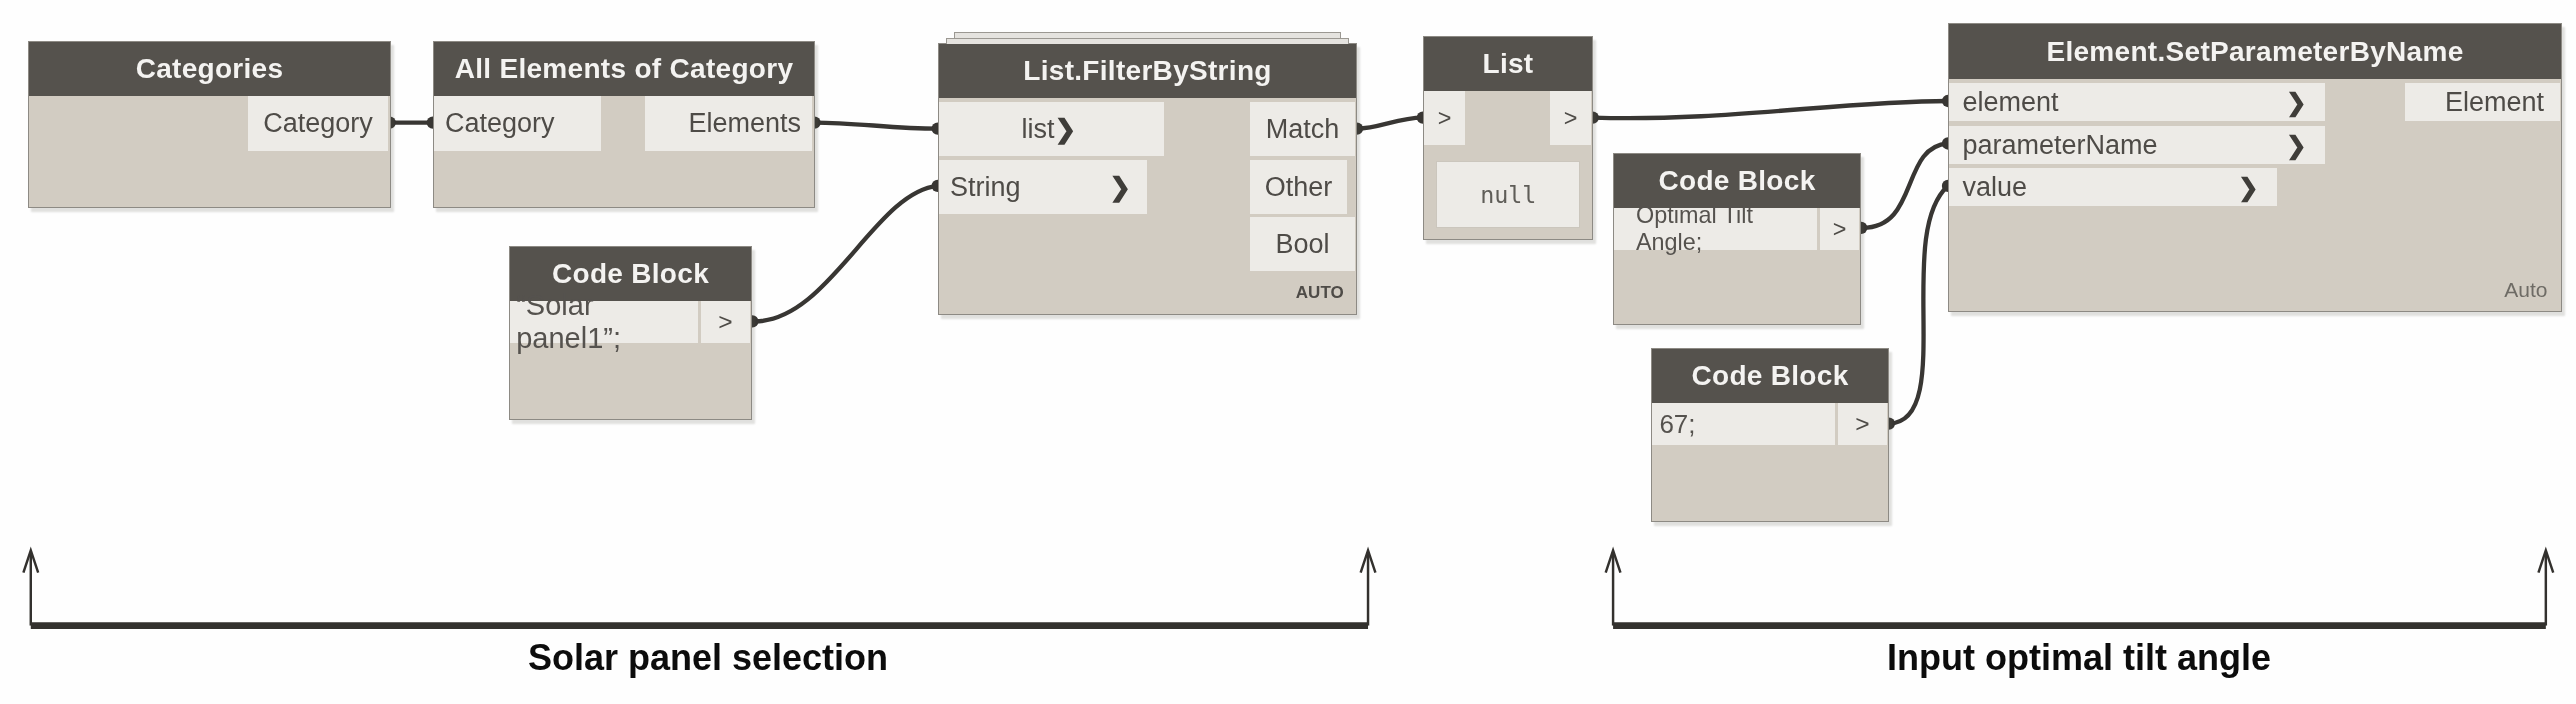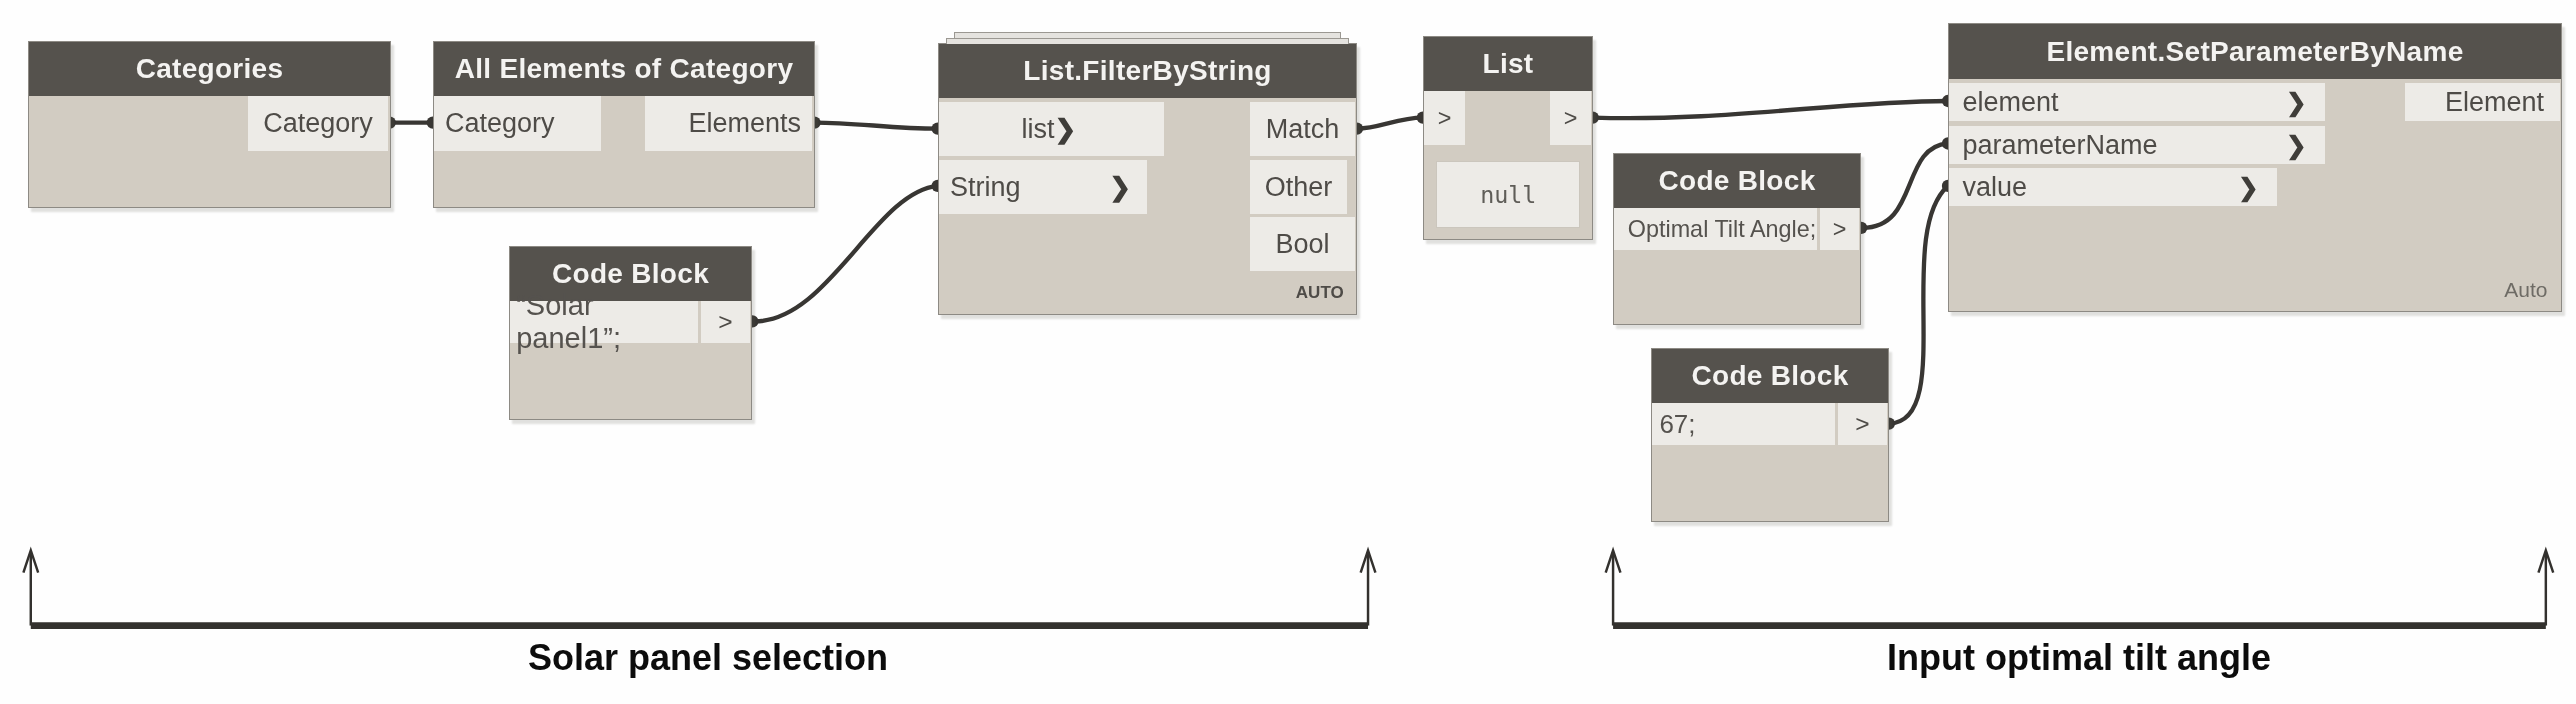--- a/index.html
+++ b/index.html
@@ -131,21 +131,21 @@
       <span style="font-size:23.4px;">&gt;</span>
     </div>
     <div class="cell" style="left:126px;top:54px;width:41px;height:54px;justify-content:center;">
       <span style="font-size:23.4px;">&gt;</span>
     </div>
     <div class="nullbox" style="left:12.3px;top:124px;width:142px;height:65px;">null</div>
   </div>
 
   <div class="node" style="left:1613px;top:153px;width:248px;height:172px;">
     <div class="node-header">Code Block</div>
-    <div class="cell" style="left:0;top:54px;width:203px;height:42px;padding-left:13px;justify-content:center;">
+    <div class="cell" style="left:0;top:54px;width:203px;height:42px;padding-left:22px;">
       <span class="codetext" style="font-size:23.4px;">Optimal Tilt Angle;</span>
     </div>
     <div class="cell" style="left:206px;top:54px;width:39px;height:42px;justify-content:center;">
       <span style="font-size:23.4px;">&gt;</span>
     </div>
   </div>
 
   <div class="node" style="left:1651px;top:348px;width:238px;height:174px;">
     <div class="node-header">Code Block</div>
     <div class="cell" style="left:0;top:54px;width:183px;height:42px;padding-left:7.4px;">

